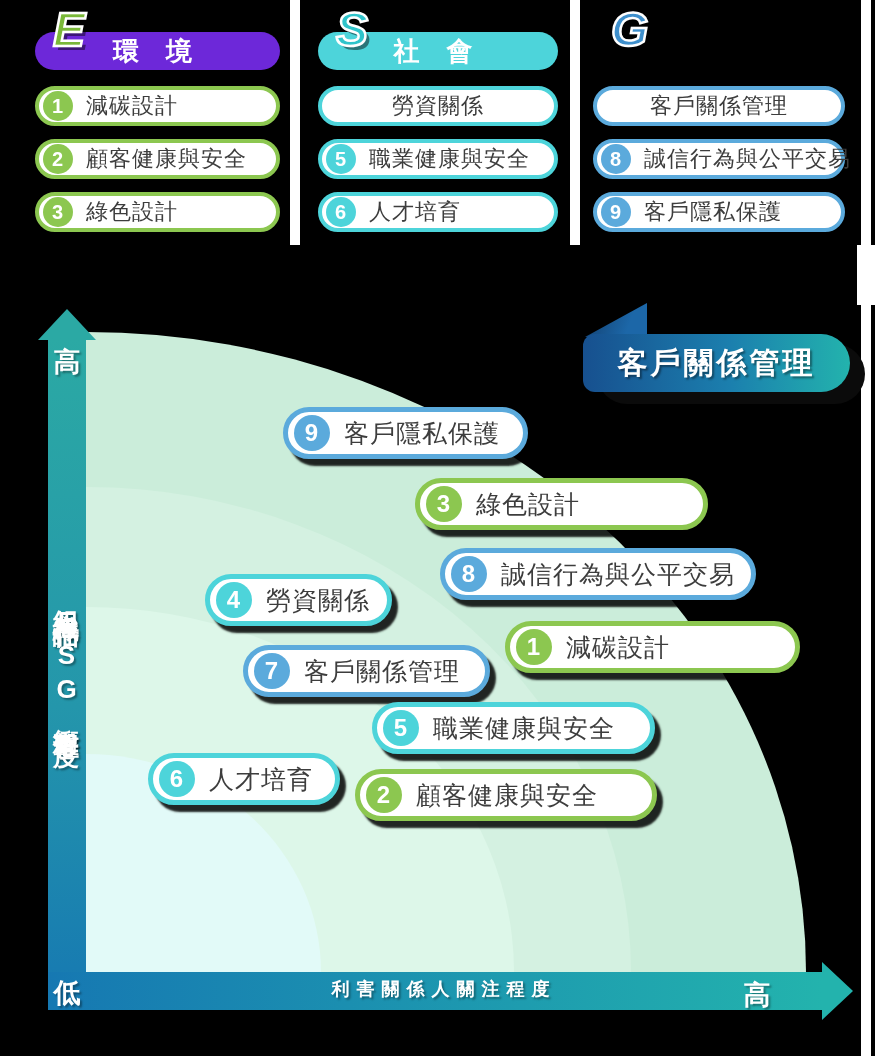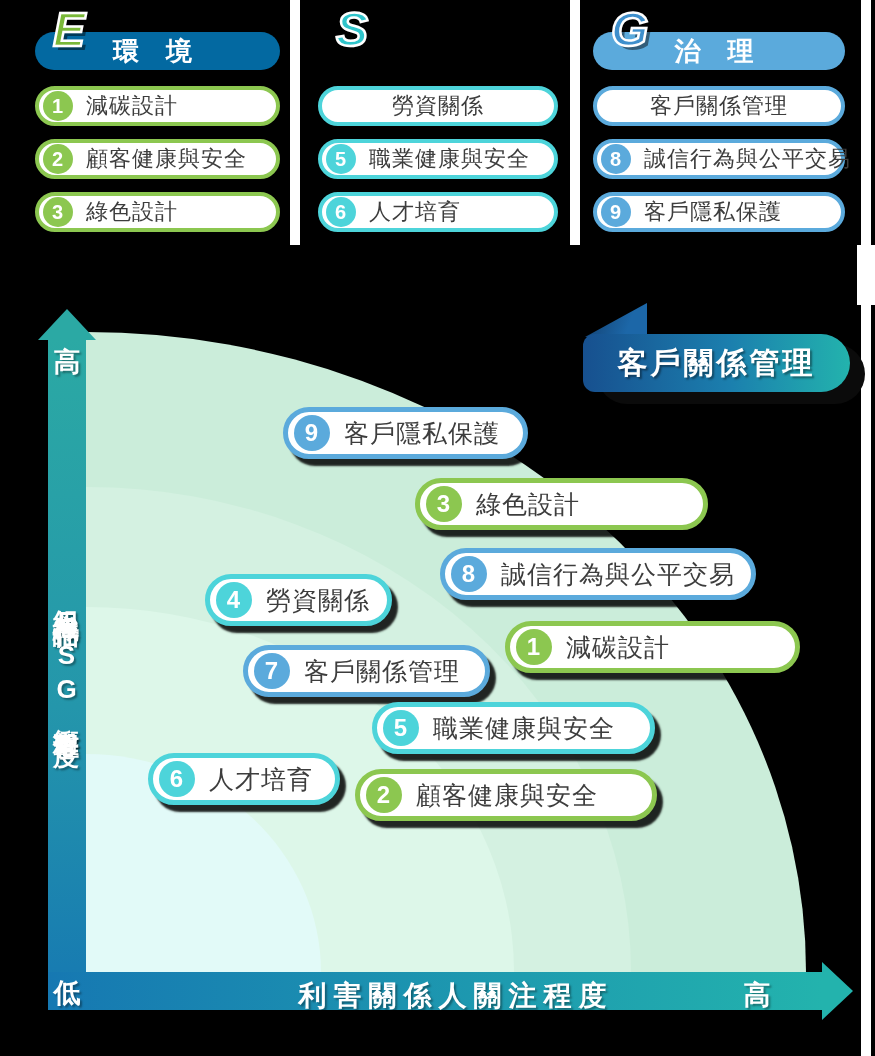--- a/index.html
+++ b/index.html
@@ -17,21 +17,21 @@
   
   .lcol { position:absolute; top:8px; height:232px; z-index:6; }
   .lcol.col-e { left:35px;  width:245px; }
   .lcol.col-s { left:318px; width:240px; }
   .lcol.col-g { left:593px; width:252px; }
 
   .hdr { position:absolute; top:24px; left:0; right:0; height:38px; border-radius:20px;
          display:flex; align-items:center; justify-content:center;
          color:#fff; font-weight:bold; font-size:26px; letter-spacing:10px;
          box-shadow:5px 6px 2px rgba(0,0,0,0.85); }
-  .col-green .hdr { background:#0369a1; }
+  .col-green .hdr { background:#6d28d9; }
   .col-teal  .hdr { background:#4DD4DA; }
   .col-blue  .hdr { background:#5BAADC; }
 
   .hdr-letter { position:absolute; top:-2px; left:18px; z-index:2;
                 font-size:48px; font-weight:800; font-style:italic; line-height:1;
                 -webkit-text-stroke:2.5px #fff;
                 text-shadow:4px 4px 0 rgba(0,0,0,0.45); }
   .col-green .hdr-letter { color:#7AB838; }
   .col-teal  .hdr-letter { color:#2FC4CB; }
   .col-blue  .hdr-letter { color:#3E8FCC; }
@@ -74,21 +74,21 @@
                  border-top:29px solid transparent; border-bottom:29px solid transparent;
                  border-left:31px solid #23B3AD; }
   .axis-txt { position:absolute; color:#fff; font-weight:bold; z-index:3;
               text-shadow:2px 2px 2px rgba(0,0,0,0.35); }
   .y-high { left:48px; top:344px; width:38px; font-size:27px; text-align:center; }
   .corner-low { left:48px; top:975px; width:38px; font-size:27px; text-align:center; }
   .x-high { left:730px; top:977px; width:54px; font-size:27px; text-align:center; }
   .y-label { left:48px; top:472px; width:38px; height:370px; font-size:26px;
              writing-mode:vertical-rl; text-orientation:upright; letter-spacing:4px;
              display:flex; align-items:center; justify-content:center; }
-  .x-label { left:176px; top:977px; width:560px; font-size:28px; letter-spacing:7px;
+  .x-label { left:164px; top:977px; width:560px; font-size:18px; letter-spacing:7px;
              text-align:center; }
 
   
   .title-back { position:absolute; left:597px; top:344px; width:268px; height:60px;
                 border-radius:30px; background:#0b0b0b; z-index:4; }
   .title-badge { position:absolute; left:583px; top:334px; width:267px; height:58px;
                  border-radius:12px 29px 29px 12px;
                  background:linear-gradient(90deg,#17508F 0%,#1B7FAE 55%,#23B3AD 100%);
                  display:flex; align-items:center; justify-content:center;
                  color:#fff; font-weight:bold; font-size:30px; letter-spacing:3px; z-index:5;
@@ -142,38 +142,38 @@
       <span class="lbl">顧客健康與安全</span>
     </div>
     <div class="litem r2">
       <span class="badge">3</span>
       <span class="lbl">綠色設計</span>
     </div>
   </div>
 
   <div class="lcol col-s col-teal">
     <div class="hdr-letter">S</div>
+    <div class="hdr">
+      <span>社 會</span>
+    </div>
     <div class="litem r0 no-badge">
       <span class="lbl">勞資關係</span>
     </div>
     <div class="litem r1">
       <span class="badge">5</span>
       <span class="lbl">職業健康與安全</span>
     </div>
     <div class="litem r2">
       <span class="badge">6</span>
       <span class="lbl">人才培育</span>
     </div>
   </div>
 
   <div class="lcol col-g col-blue">
     <div class="hdr-letter">G</div>
-    <div class="hdr">
-      <span>治 理</span>
-    </div>
     <div class="litem r0 no-badge">
       <span class="lbl">客戶關係管理</span>
     </div>
     <div class="litem r1">
       <span class="badge">8</span>
       <span class="lbl">誠信行為與公平交易</span>
     </div>
     <div class="litem r2">
       <span class="badge">9</span>
       <span class="lbl">客戶隱私保護</span>

